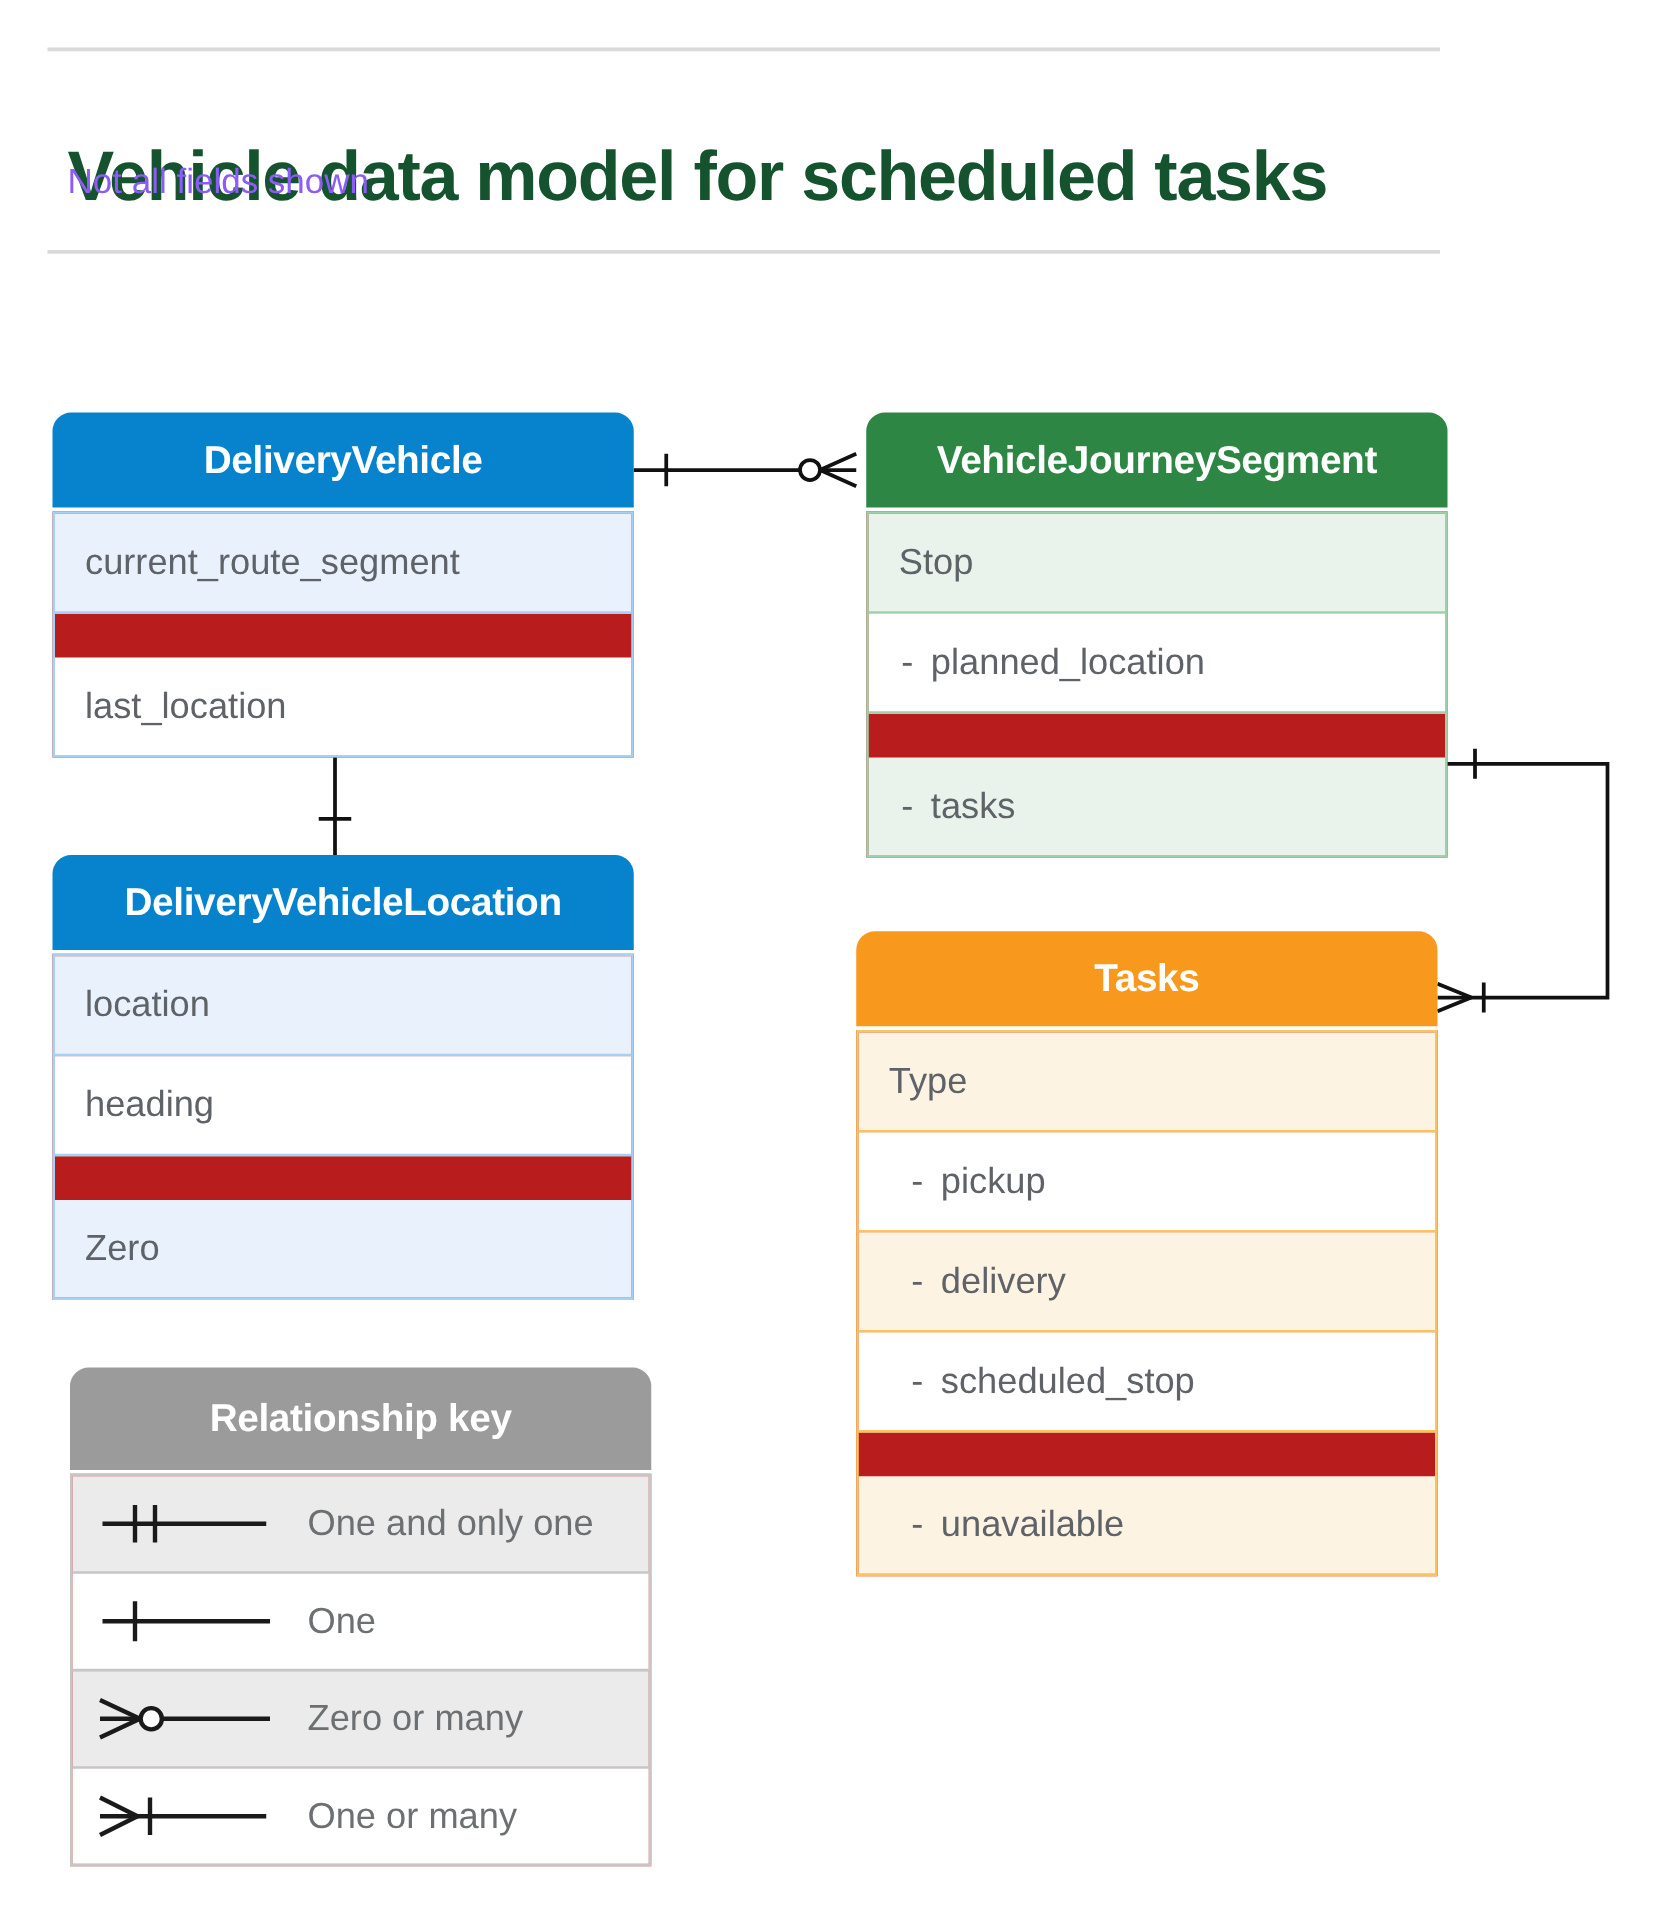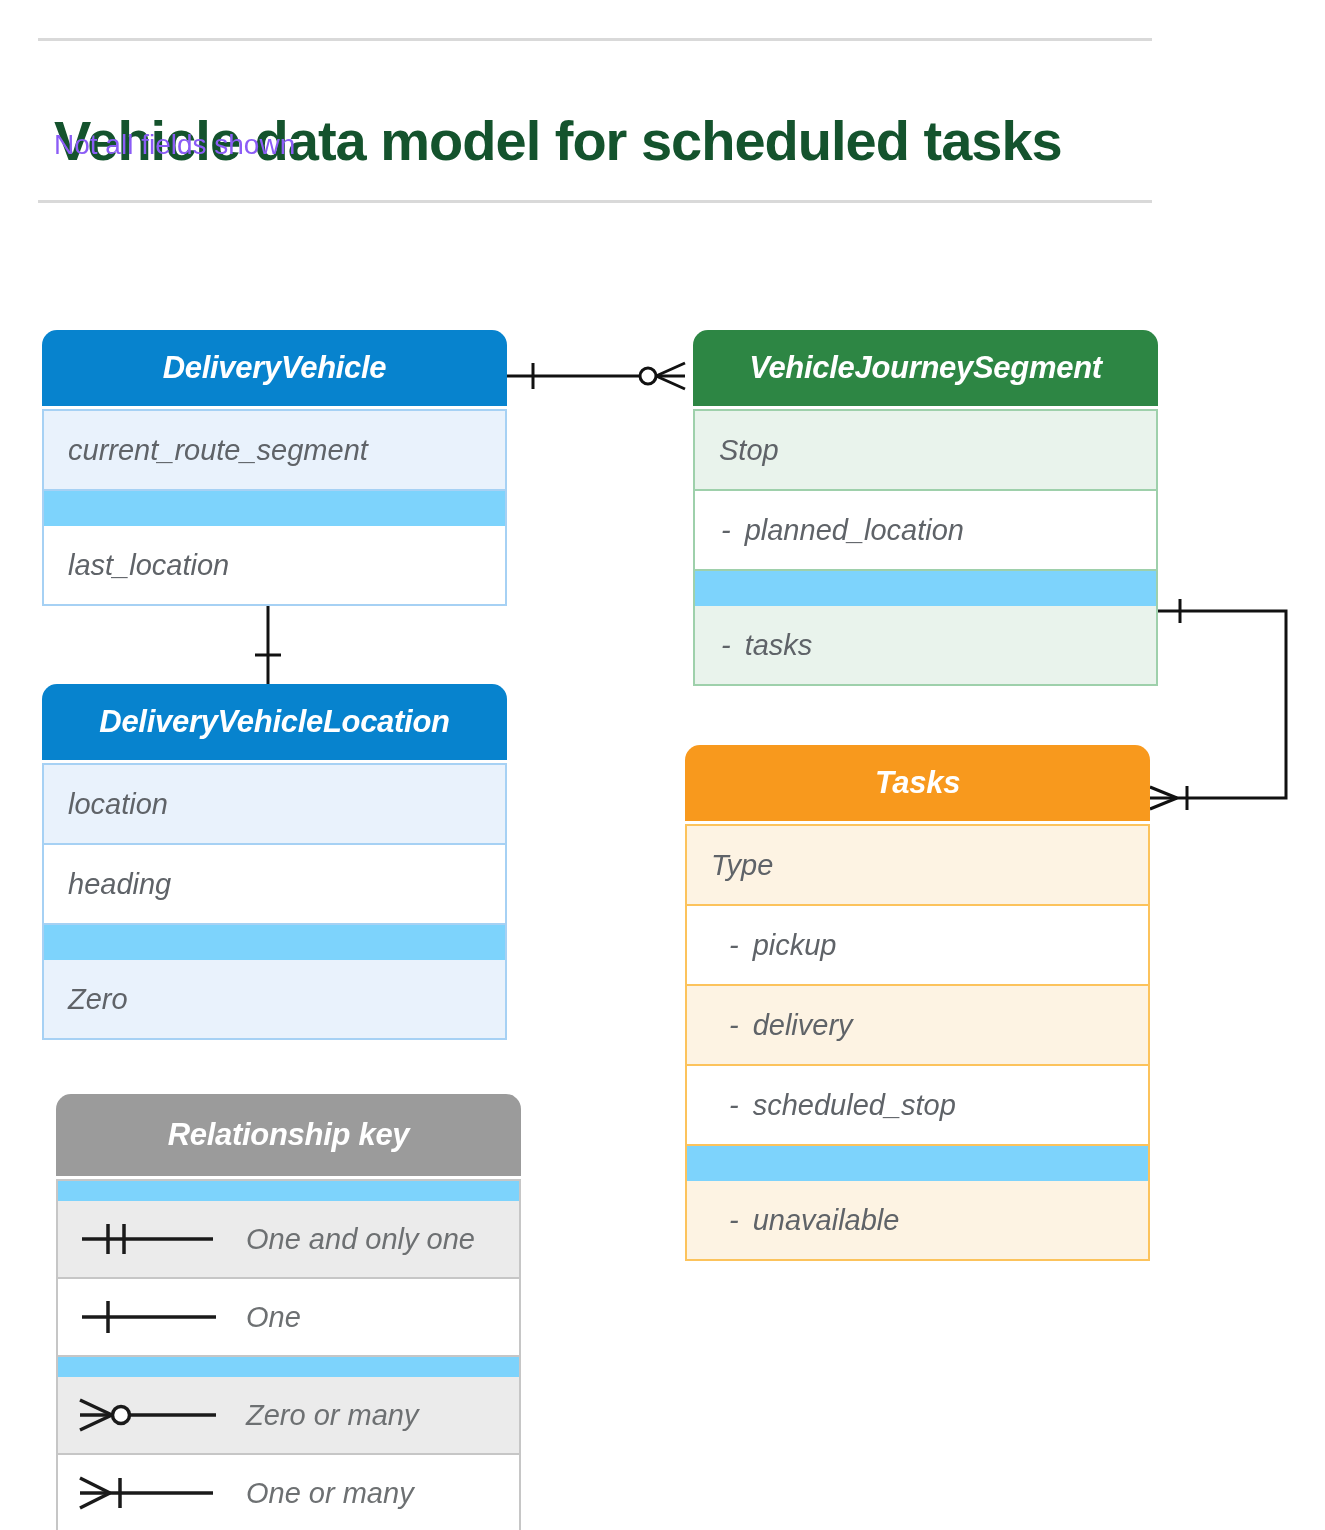--- a/index.html
+++ b/index.html
@@ -18,41 +18,41 @@
 
   
   .entity{position:absolute;width:465px;}
   .e-blue  {--hdr:var(--blue-header); --tint:var(--blue-row); --bdr:var(--blue-border);}
   .e-green {--hdr:var(--green-header);--tint:var(--green-row);--bdr:var(--green-border);}
   .e-orange{--hdr:var(--orange-header);--tint:var(--orange-row);--bdr:var(--orange-border);}
   .e-gray  {--hdr:var(--gray-header); --tint:var(--gray-row); --bdr:var(--gray-border);}
   .entity-header{
     height:76px;background:var(--hdr);border-radius:15px 15px 0 0;margin-bottom:3px;
     display:flex;align-items:center;justify-content:center;
-    color:#fff;font-size:31px;font-weight:700;letter-spacing:-0.3px;font-style:italic;
+    color:#fff;font-size:31px;font-weight:700;letter-spacing:-0.3px;
   }
   .legend .entity-header{height:82px;}
-  .entity-rows{border:2px solid var(--bdr);background:#7dd3fc;font-style:italic;}
+  .entity-rows{border:2px solid var(--bdr);background:#b91c1c;}
   .entity-row{
     height:78px;display:flex;align-items:center;padding-left:24px;
     font-size:29px;color:#5f6368;background:#fff;border-bottom:2px solid var(--bdr);
   }
   .entity-row:last-child{border-bottom:none;margin-top:35px;}
   .entity-row.tinted{background:var(--tint);}
   .entity-row .prefix{margin-right:14px;}
   .entity-row.sub{padding-left:26px;}
   .e-orange .entity-row.sub{padding-left:42px;}
 
   
   .legend-row{
     height:76px;display:flex;align-items:center;padding-left:10px;
     font-size:29px;color:#6d7072;background:#fff;border-bottom:2px solid var(--bdr);
   }
   .legend-row:last-child{border-bottom:none;}
-  .legend-row.tinted{background:var(--tint);margin-top:20px;}
+  .legend-row.tinted{background:var(--tint);}
   .legend-row .sym{flex:0 0 160px;height:60px;}
   .legend-row .lbl{margin-left:18px;}
   .sym svg{display:block;}
   .sym line,.sym path{stroke:#1a1a1a;stroke-width:3.5;fill:none;}
   .sym circle{stroke:#1a1a1a;stroke-width:3.5;fill:#fff;}
 
   
   #connectors{position:absolute;left:0;top:0;width:1325px;height:1530px;pointer-events:none;}
   #connectors path{stroke:#111;stroke-width:3;fill:none;}
   #connectors circle{stroke:#111;stroke-width:3;fill:#fff;}

